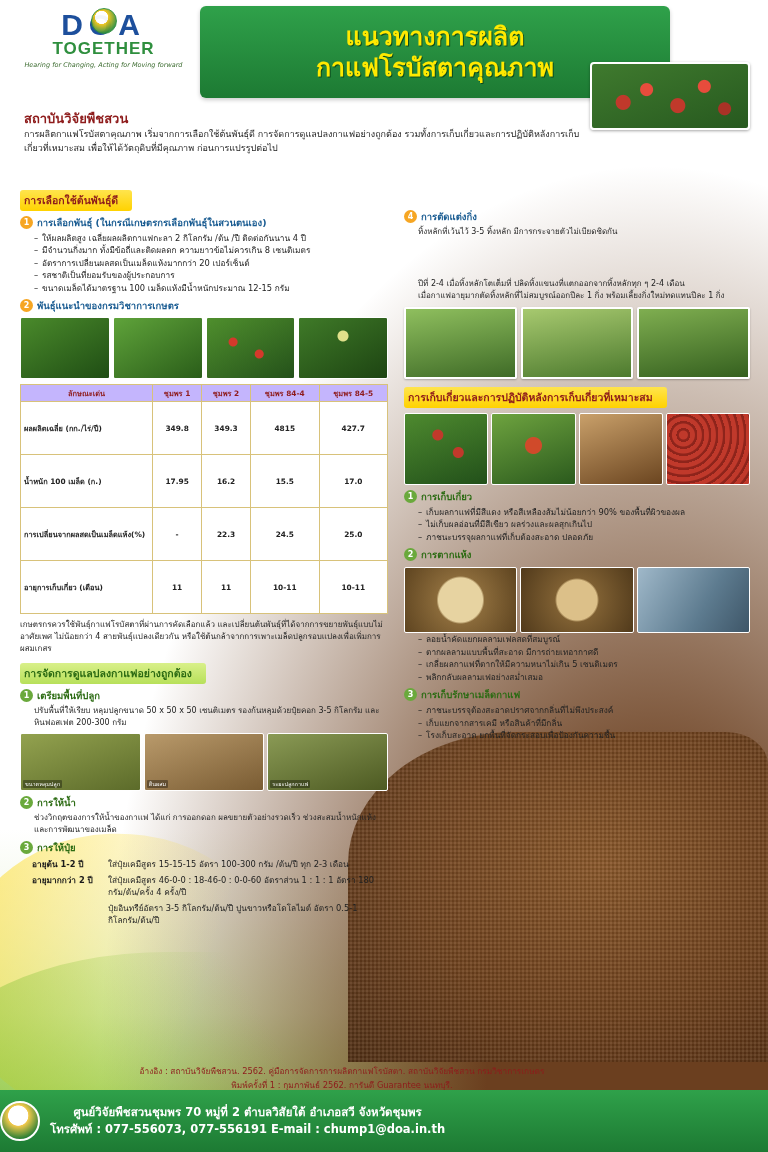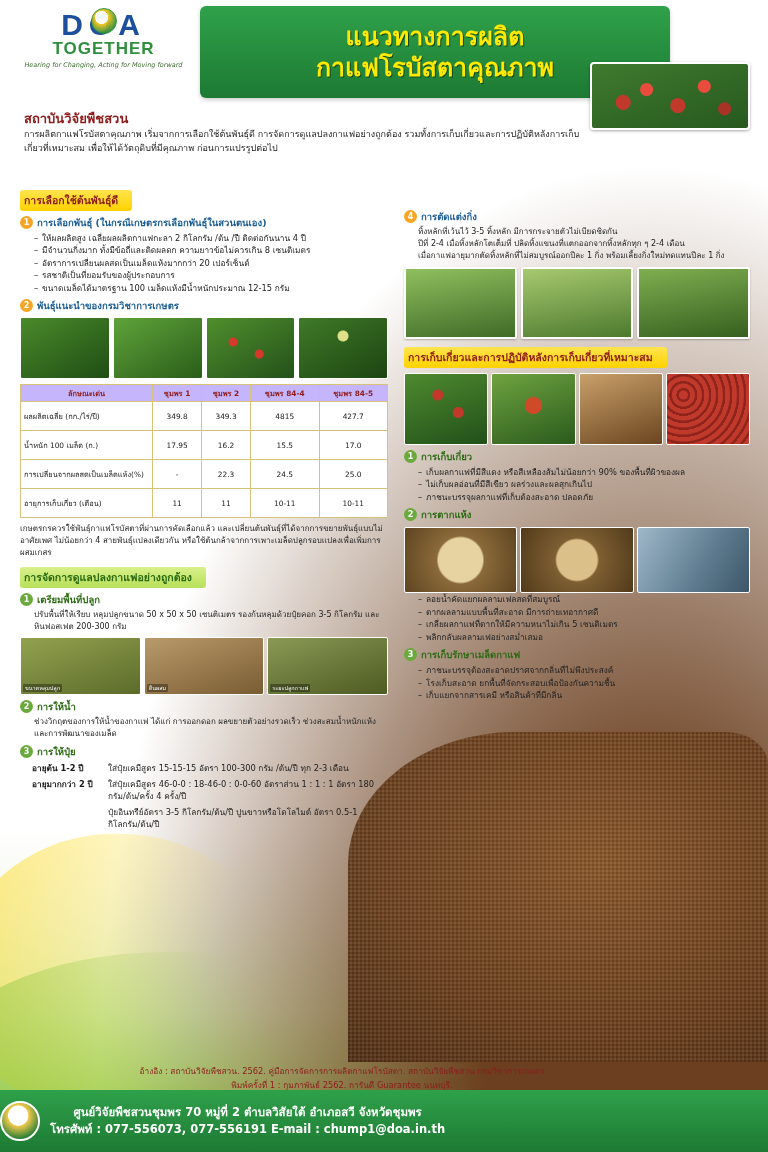--- a/index.html
+++ b/index.html
@@ -138,21 +138,21 @@
   table.vartab {
     width:100%; border-collapse:collapse; margin-top:5px; background:#fff;
     font-size:7.4px;
   }
   table.vartab th {
     background:#c4b5fd; color:#8e1b1b; font-weight:bold;
     border:1px solid #d8c27a; padding:2px 3px; text-align:center;
   }
   table.vartab th.first { text-align:center; width:36%; }
   table.vartab td {
-    border:1px solid #d8c27a; padding:8px 3px; text-align:center;
+    border:1px solid #d8c27a; padding:20px 3px; text-align:center;font-weight:bold;
   }
   table.vartab td.first { text-align:left; }
   .note { font-size:8px; line-height:1.5; margin-top:5px; }
   
   .ph3 { display:flex; gap:4px; margin-top:5px; }
   .ph3 .b { flex:1; height:72px; border:2px solid #fff; border-radius:2px; box-shadow:0 1px 2px rgba(0,0,0,.25); }
   .tree1 { background:linear-gradient(170deg,#8fbf5e,#3f6b27); }
   .tree2 { background:linear-gradient(170deg,#a7c96f,#4d7a2e); }
   .tree3 { background:linear-gradient(170deg,#7fae50,#35601f); }
   .harv { display:flex; gap:3px; margin-top:5px; }
@@ -351,21 +351,21 @@
   </div>
 
   <div class="colR">
 
     <div class="block">
       <div class="sub-head">
         <span class="num">4</span>
         <span>การตัดแต่งกิ่ง</span>
       </div>
       <div class="hr-note" style="padding-left:14px;">ทิ้งหลักที่เว้นไว้ 3-5 ทิ้งหลัก มีการกระจายตัวไม่เบียดชิดกัน</div>
-      <div class="hr-note" style="padding-left:14px;">ปีที่ 2-4 เมื่อทิ้งหลักโตเต็มที่ ปลิดทิ้งแขนงที่แตกออกจากทิ้งหลักทุก ๆ 2-4 เดือน</div>
+      <div class="hr-note" style="padding-left:14px;margin-top:40px;">ปีที่ 2-4 เมื่อทิ้งหลักโตเต็มที่ ปลิดทิ้งแขนงที่แตกออกจากทิ้งหลักทุก ๆ 2-4 เดือน</div>
       <div class="hr-note" style="padding-left:14px;">เมื่อกาแฟอายุมากตัดทิ้งหลักที่ไม่สมบูรณ์ออกปีละ 1 กิ่ง พร้อมเลี้ยงกิ่งใหม่ทดแทนปีละ 1 กิ่ง</div>
       <div class="ph3">
         <div class="b tree1"></div>
         <div class="b tree2"></div>
         <div class="b tree3"></div>
       </div>
     </div>
 
     <div class="block">
       <span class="chip">การเก็บเกี่ยวและการปฏิบัติหลังการเก็บเกี่ยวที่เหมาะสม</span>
@@ -401,22 +401,22 @@
         <li>เกลี่ยผลกาแฟที่ตากให้มีความหนาไม่เกิน 5 เซนติเมตร</li>
         <li>พลิกกลับผลลามเฟอย่างสม่ำเสมอ</li>
       </ul>
 
       <div class="sub-head grn">
         <span class="num green">3</span>
         <span>การเก็บรักษาเมล็ดกาแฟ</span>
       </div>
       <ul class="bul">
         <li>ภาชนะบรรจุต้องสะอาดปราศจากกลิ่นที่ไม่พึงประสงค์</li>
+        <li>เก็บแยกจากสารเคมี หรือสินค้าที่มีกลิ่น</li>
         <li>โรงเก็บสะอาด ยกพื้นที่จัดกระสอบเพื่อป้องกันความชื้น</li>
-        <li>เก็บแยกจากสารเคมี หรือสินค้าที่มีกลิ่น</li>
       </ul>
     </div>
   </div>
 
   <div class="refband">
     <div>อ้างอิง : สถาบันวิจัยพืชสวน. 2562. คู่มือการจัดการการผลิตกาแฟโรบัสตา. สถาบันวิจัยพืชสวน กรมวิชาการเกษตร</div>
     <div>พิมพ์ครั้งที่ 1 : กุมภาพันธ์ 2562. การันตี Guarantee นนทบุรี.</div>
   </div>
 
   <div class="footer">

